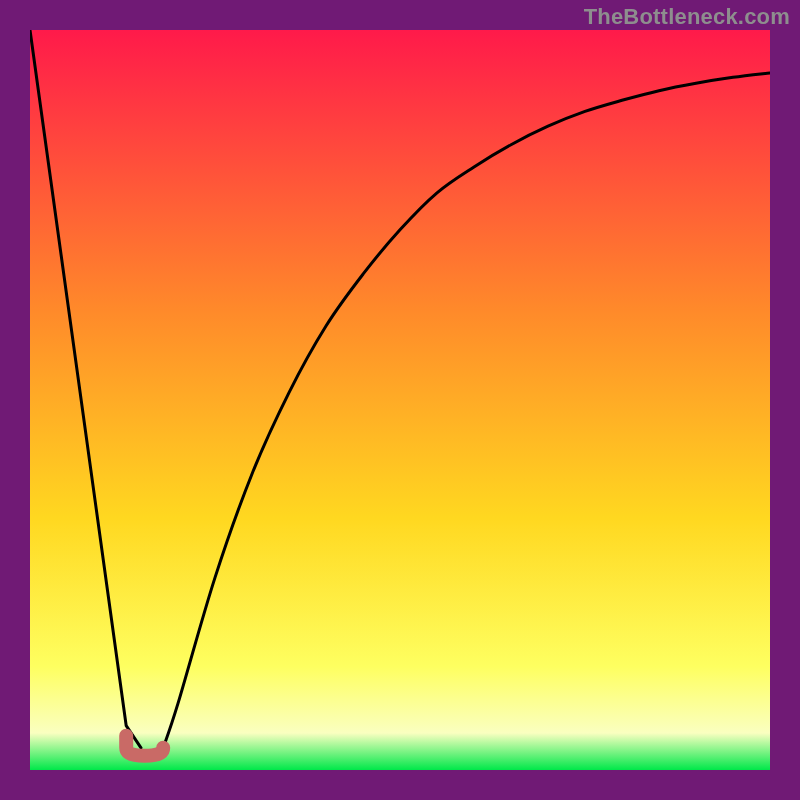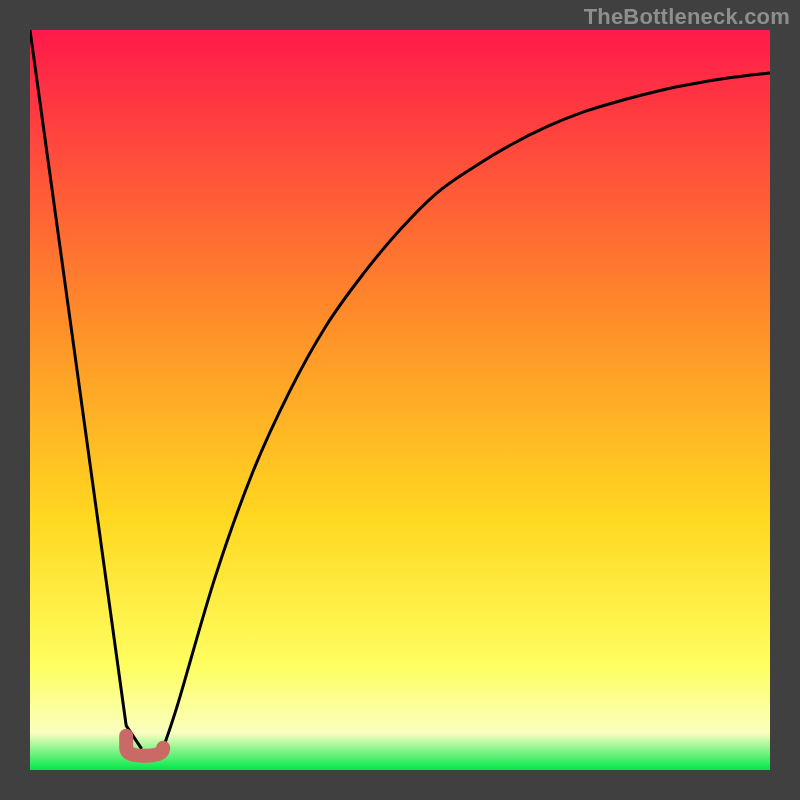--- a/index.html
+++ b/index.html
@@ -9,21 +9,21 @@
     height: 800px;
     background: #000000;
     overflow: hidden;
   }
   .frame {
     position: absolute;
     left: 0;
     top: 0;
     width: 800px;
     height: 800px;
-    background: #404040;
+    background: #701a75;
   }
   .plot {
     position: absolute;
     left: 30px;
     top: 30px;
     width: 740px;
     height: 740px;
   }
   .plot svg {
     display: block;

